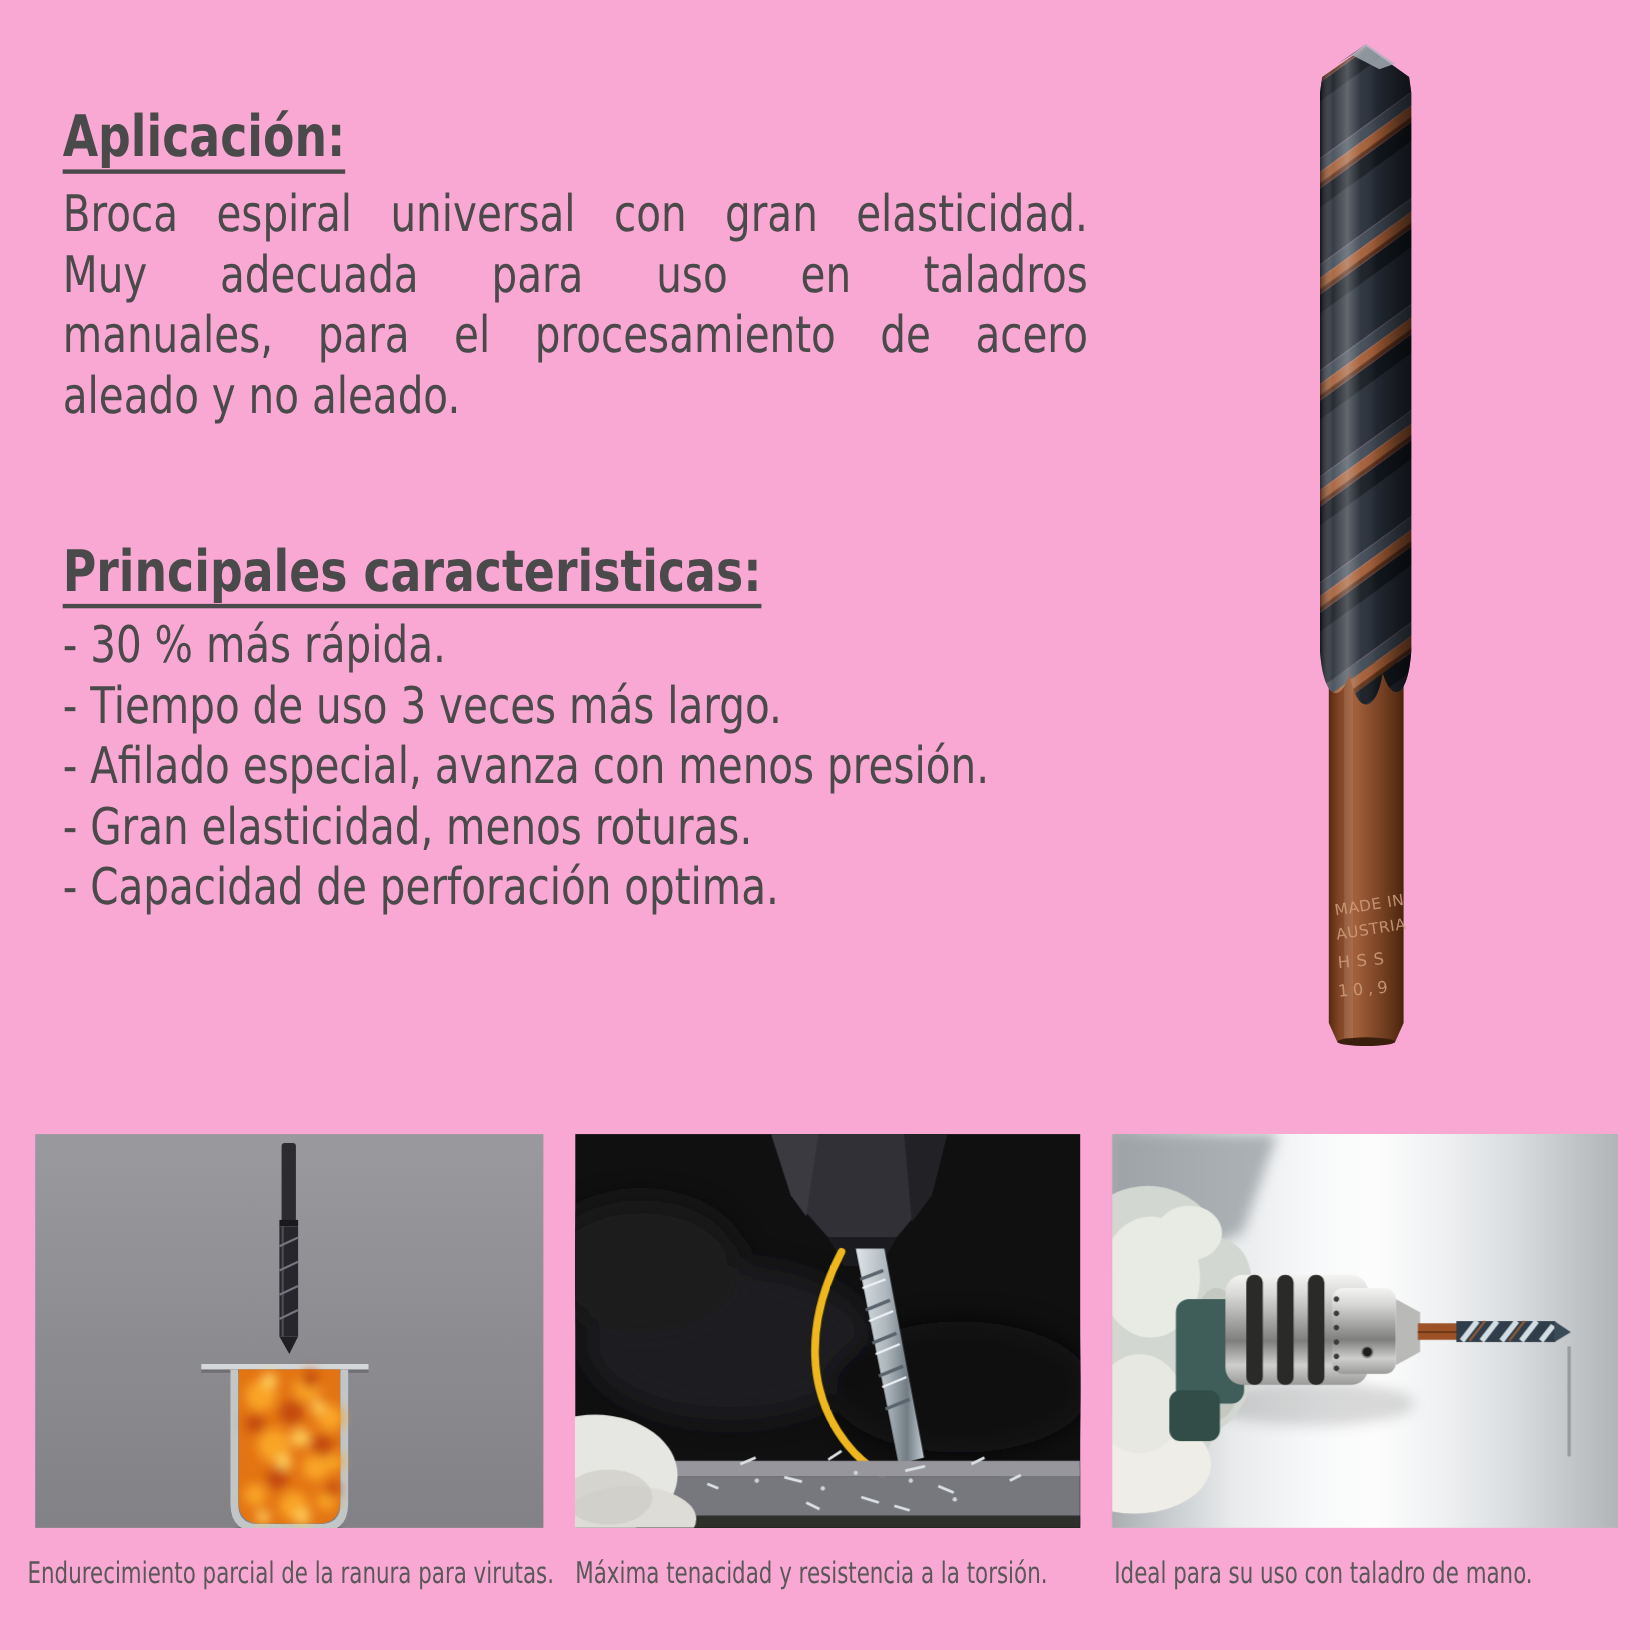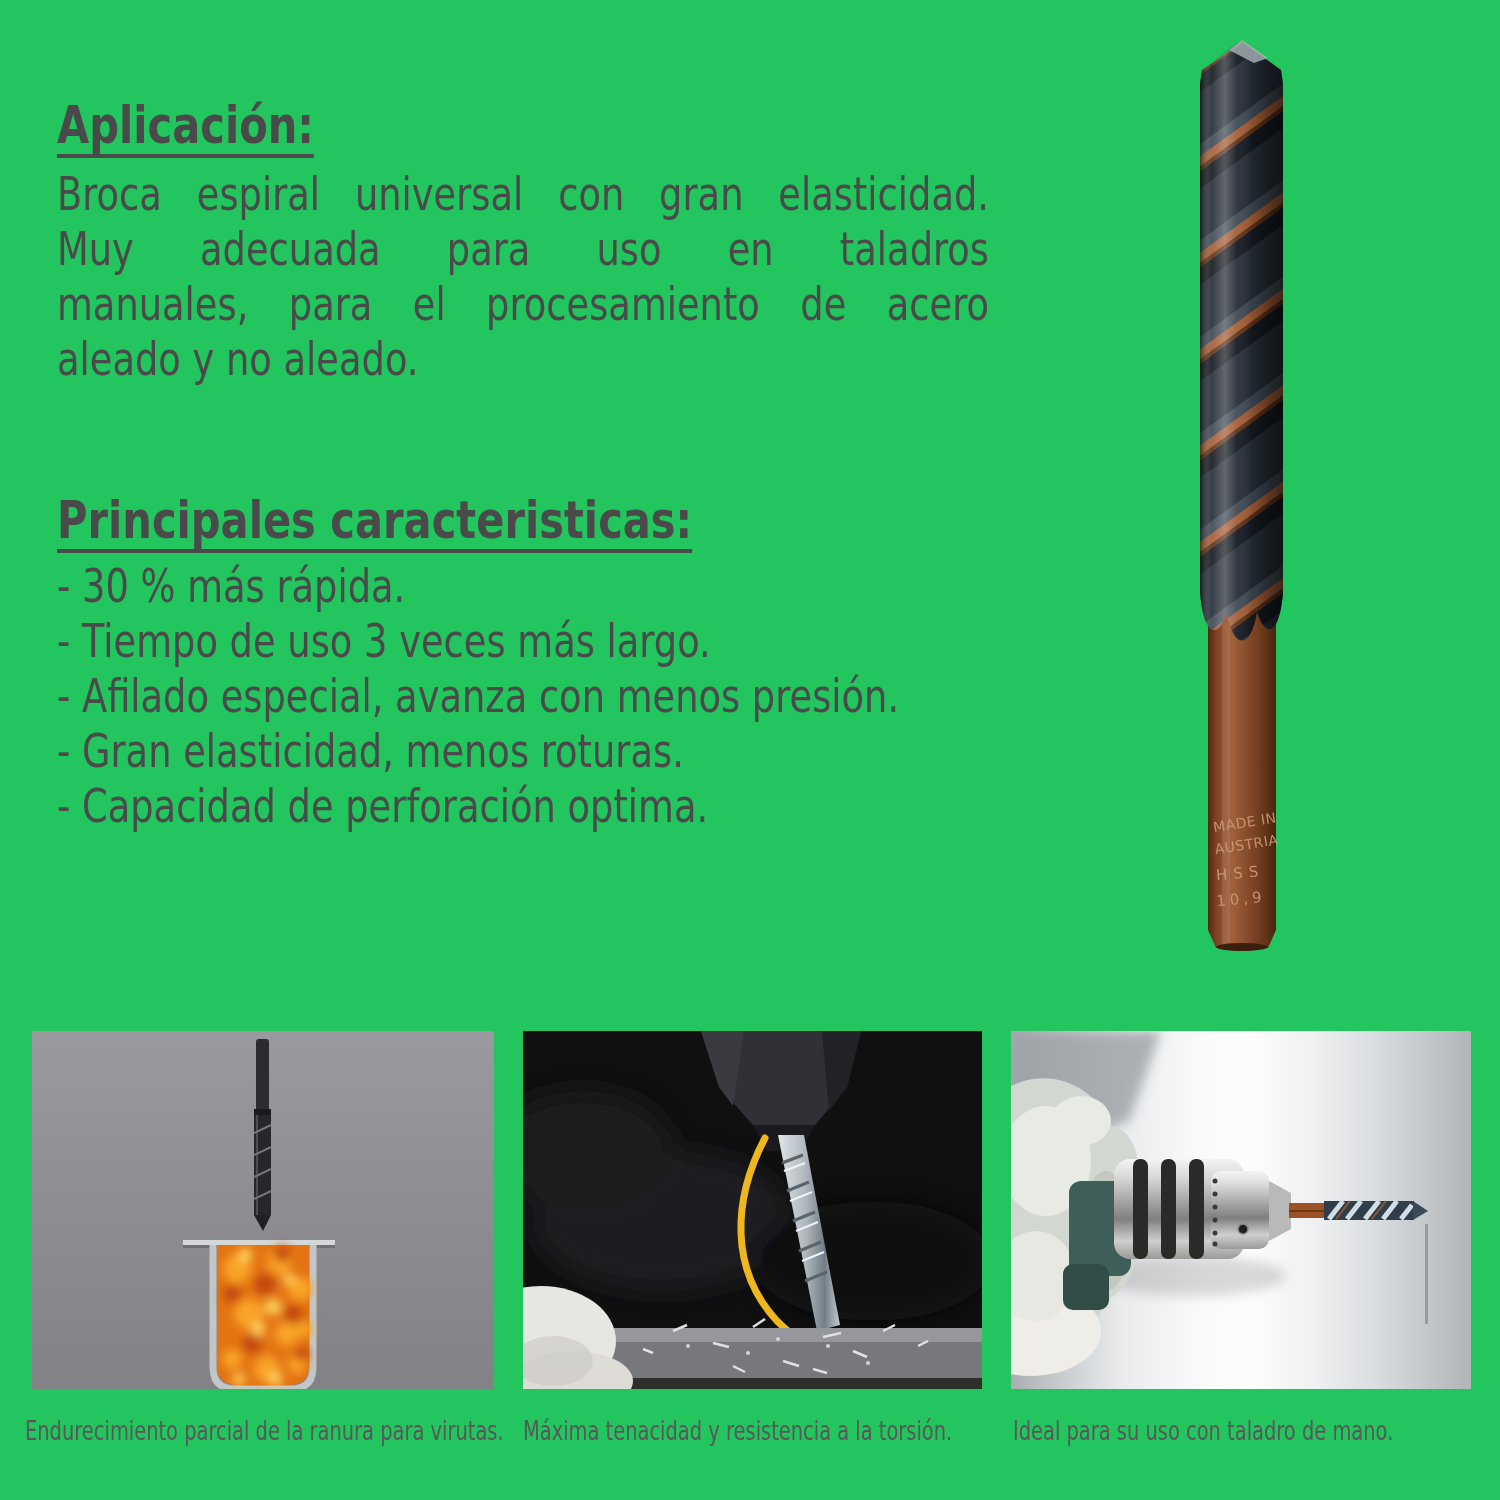--- a/index.html
+++ b/index.html
@@ -1,17 +1,17 @@
 <!DOCTYPE html>
 <html><head>
 <meta charset="utf-8">
 <style>
   html,body{margin:0;padding:0;background:#ffffff;}
   .page{
-    position:relative;width:1500px;height:1500px;background:#22c55e;
+    position:relative;width:1500px;height:1500px;background:#f9a8d4;
     overflow:hidden;font-family:"DejaVu Sans",sans-serif;color:#4a4a4a;
   }
   
   .copy{
     position:absolute;left:57px;top:98px;width:1165px;
     transform:scaleX(0.8);transform-origin:0 0;
   }
   .heading{
     display:table;margin:0;font-size:52px;font-weight:bold;line-height:54px;
     color:#4a4a4a;border-bottom:4px solid #4a4a4a;padding-bottom:2px;

